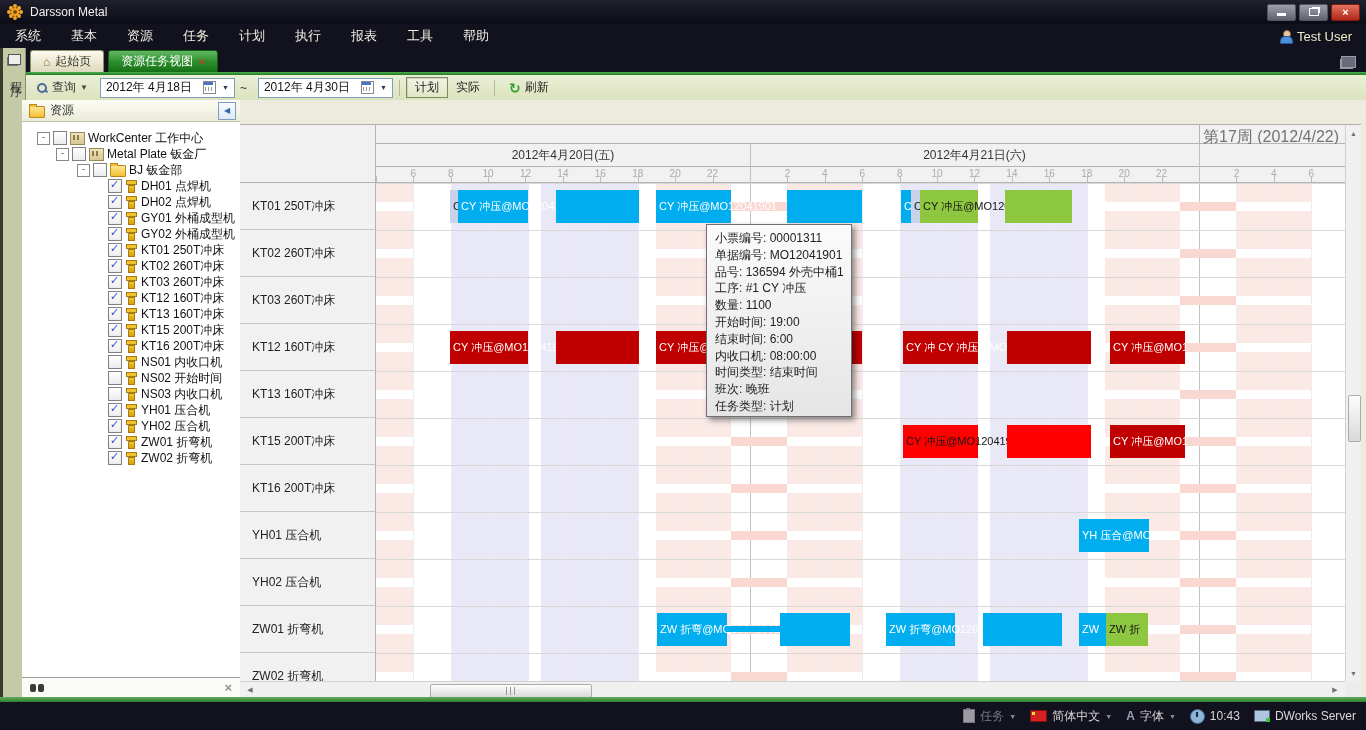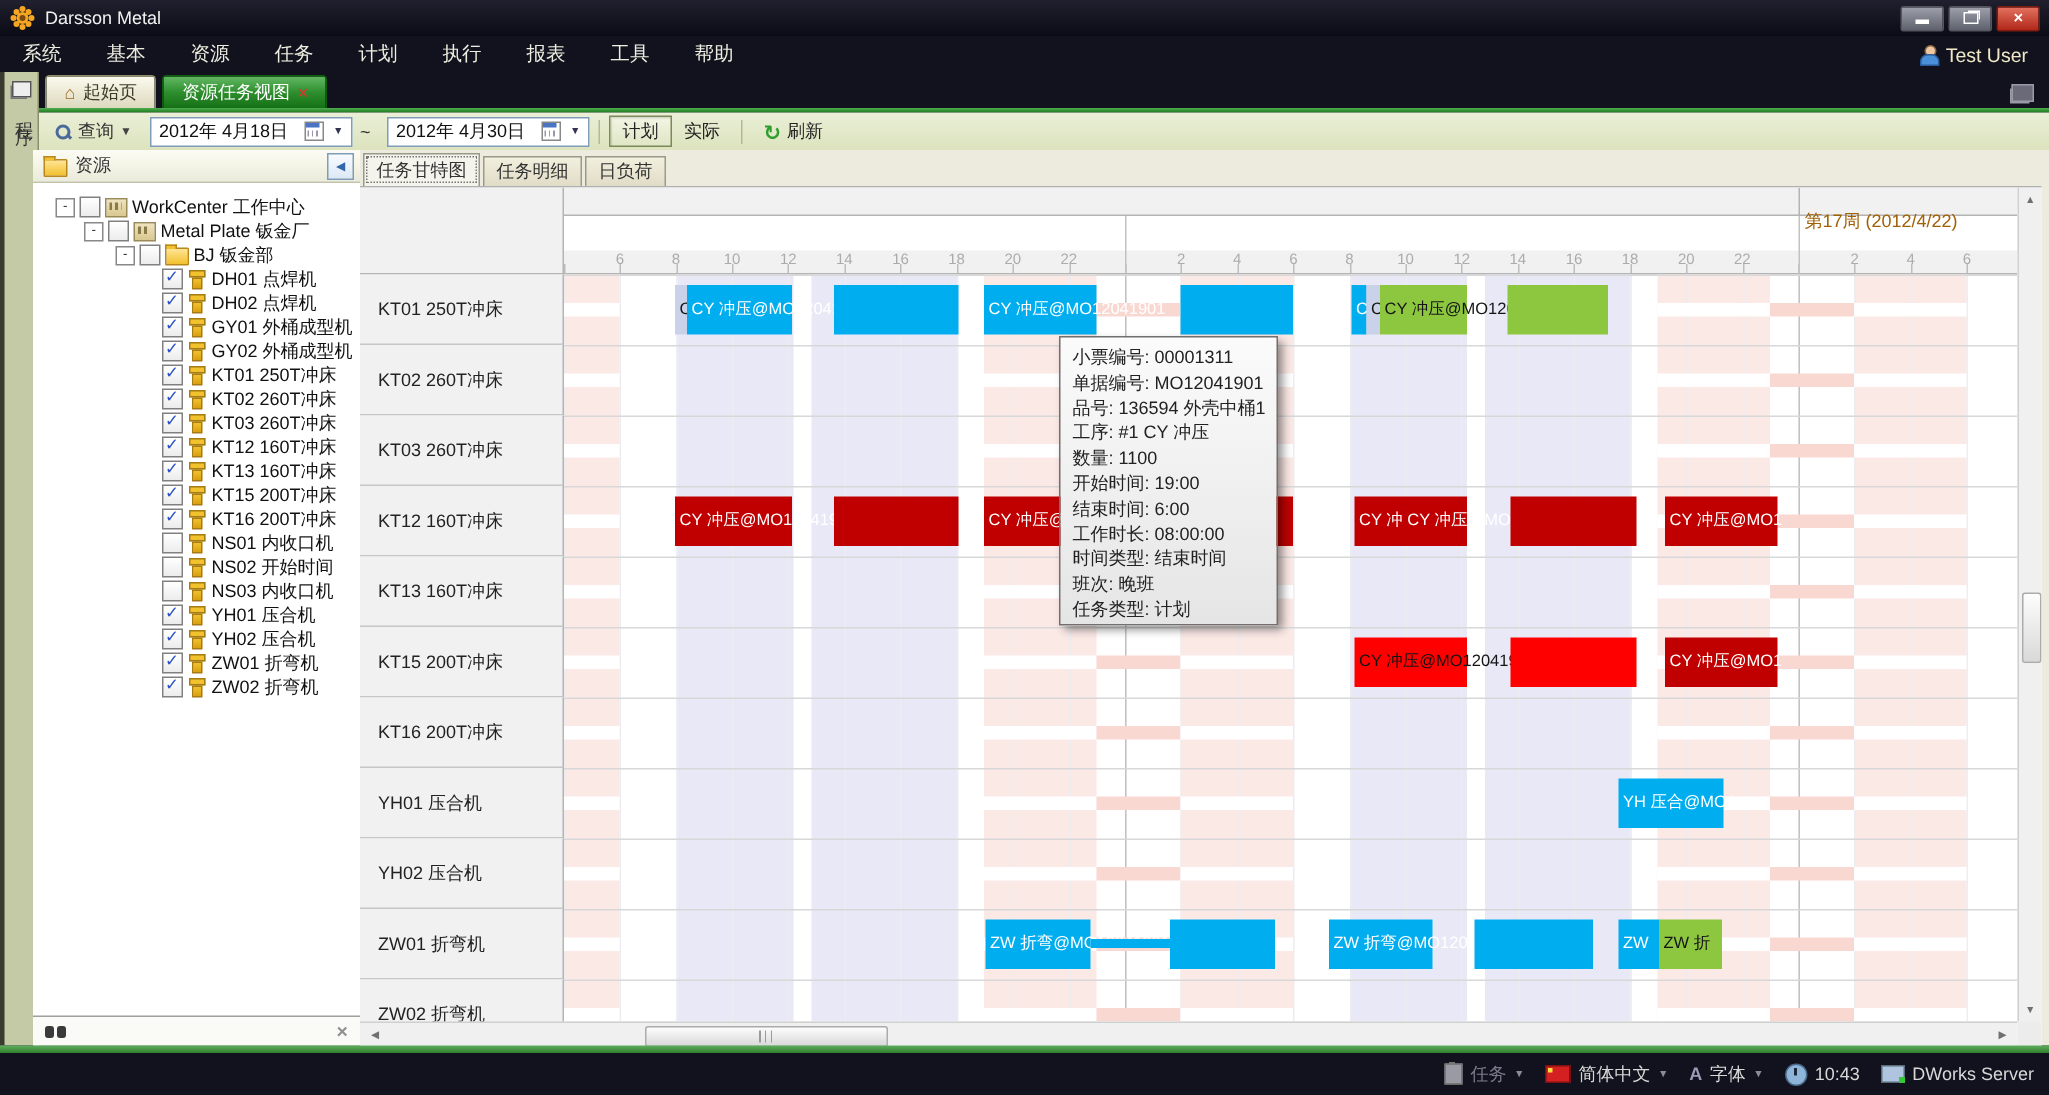--- a/index.html
+++ b/index.html
@@ -92,21 +92,21 @@
 
   
   .content{position:absolute;left:240px;top:100px;width:1126px;height:597px;background:#ECEBDE;}
   .viewtabs{position:absolute;left:0;top:0;width:100%;height:24px;display:flex;align-items:flex-end;background:#ECEBDE;}
   .vtab{height:19px;padding:0 8px;display:flex;align-items:center;border:1px solid #9A9A88;border-bottom:none;background:linear-gradient(#F2EFDE,#E0DCC6);color:#333;margin-left:2px;font-size:12px;}
   .vtab.active{height:21px;background:#F4F3EC;outline:1px dotted #777;outline-offset:-3px;}
   .gantt{position:absolute;left:0;top:24px;width:1121px;height:573px;background:#FFF;border-top:1px solid #B0B0B0;overflow:hidden;}
   .glabel-head{position:absolute;left:0;top:0;width:136px;height:58px;background:#F1F1F1;border-right:1px solid #B4B4B4;box-sizing:border-box;border-bottom:1px solid #B4B4B4;}
   .chart-vp{position:absolute;left:136px;top:0;width:969px;height:556px;overflow:hidden;background:#FFF;}
   .hdr-band{position:absolute;left:0;width:969px;background:#F1F1F1;border-bottom:1px solid #B4B4B4;box-sizing:border-box;}
-  .week-label{position:absolute;top:14px;font-size:12px;color:#a16207;}
+  .week-label{position:absolute;top:2px;font-size:16px;color:#737373;}
   .day-label{position:absolute;top:3px;font-size:12px;color:#333;transform:translateX(-50%);white-space:nowrap;}
   .hour-label{position:absolute;top:1px;font-size:10px;color:#ABABAB;transform:translateX(-50%);}
   .vline{position:absolute;width:1px;}
   .rowline{position:absolute;left:0;width:969px;height:1px;background:#D8D8D8;}
   .stripe{position:absolute;top:58px;height:498px;}
   .notch{position:absolute;height:9px;}
   .glabel-cell{position:absolute;left:0;width:136px;box-sizing:border-box;background:#F1F1F1;border-right:1px solid #B4B4B4;border-bottom:1px solid #C6C6C6;color:#222;font-size:12px;display:flex;align-items:center;padding-left:12px;}
   .task{position:absolute;height:33px;font-size:11px;line-height:33px;white-space:nowrap;overflow:visible;padding-left:3px;box-sizing:border-box;}
   .task.conn{height:6px;padding:0;}
   .tooltip{position:absolute;left:466px;top:99px;width:146px;height:193px;background:linear-gradient(#FBFBFB,#E5E5E5);border:1px solid #707070;box-shadow:3px 3px 6px rgba(0,0,0,0.45);z-index:50;padding:5px 0 0 8px;box-sizing:border-box;}
@@ -337,31 +337,30 @@
           <span class="tlabel">ZW02 折弯机</span>
         </div>
       </div>
     <div class="findbar">
       <span class="binoc"></span>
       <span class="find-x">×</span>
     </div>
   </div>
 
   <div class="content">
-    <div class="viewtabs">
-      <span class="vtab active">任务甘特图</span>
-      <span class="vtab">任务明细</span>
-      <span class="vtab">日负荷</span>
-    </div>
 
     <div class="gantt" id="gantt">
       <div class="glabel-head"></div>
       <div class="chart-vp" id="chart-vp">
           <div class="hdr-band" style="top: 0px; height: 19px;">
             <span class="week-label" style="left: 827px;">第17周 (2012/4/22)</span>
+          </div>
+          <div class="hdr-band" style="top: 19px; height: 23px;">
+            <span class="day-label" style="left: 187px;">2012年4月20日(五)</span>
+            <span class="day-label" style="left: 598.5px;">2012年4月21日(六)</span>
           </div>
           <div class="hdr-band" style="top: 42px; height: 16px;">
             <span class="hour-label" style="left: 37.248px;">6</span>
             <span class="hour-label" style="left: 74.664px;">8</span>
             <span class="hour-label" style="left: 112.08px;">10</span>
             <span class="hour-label" style="left: 149.496px;">12</span>
             <span class="hour-label" style="left: 186.912px;">14</span>
             <span class="hour-label" style="left: 224.328px;">16</span>
             <span class="hour-label" style="left: 261.744px;">18</span>
             <span class="hour-label" style="left: 299.16px;">20</span>
@@ -578,21 +577,21 @@
         </div>
 
       <div class="tooltip" id="tooltip">
           <div class="tline">小票编号: 00001311</div>
           <div class="tline">单据编号: MO12041901</div>
           <div class="tline">品号: 136594 外壳中桶1</div>
           <div class="tline">工序: #1  CY 冲压</div>
           <div class="tline">数量: 1100</div>
           <div class="tline">开始时间: 19:00</div>
           <div class="tline">结束时间: 6:00</div>
-          <div class="tline">工作时长: 08:00:00</div>
+          <div class="tline">内收口机: 08:00:00</div>
           <div class="tline">时间类型: 结束时间</div>
           <div class="tline">班次: 晚班</div>
           <div class="tline">任务类型: 计划</div>
         </div>
 
       <div class="vscroll">
         <span class="scr-btn" style="left:0;top:0;width:15px;height:16px;">▲</span>
         <span class="thumb" style="left:2px;top:270px;width:11px;height:45px;"></span>
         <span class="scr-btn" style="left:0;top:540px;width:15px;height:16px;">▼</span>
       </div>

